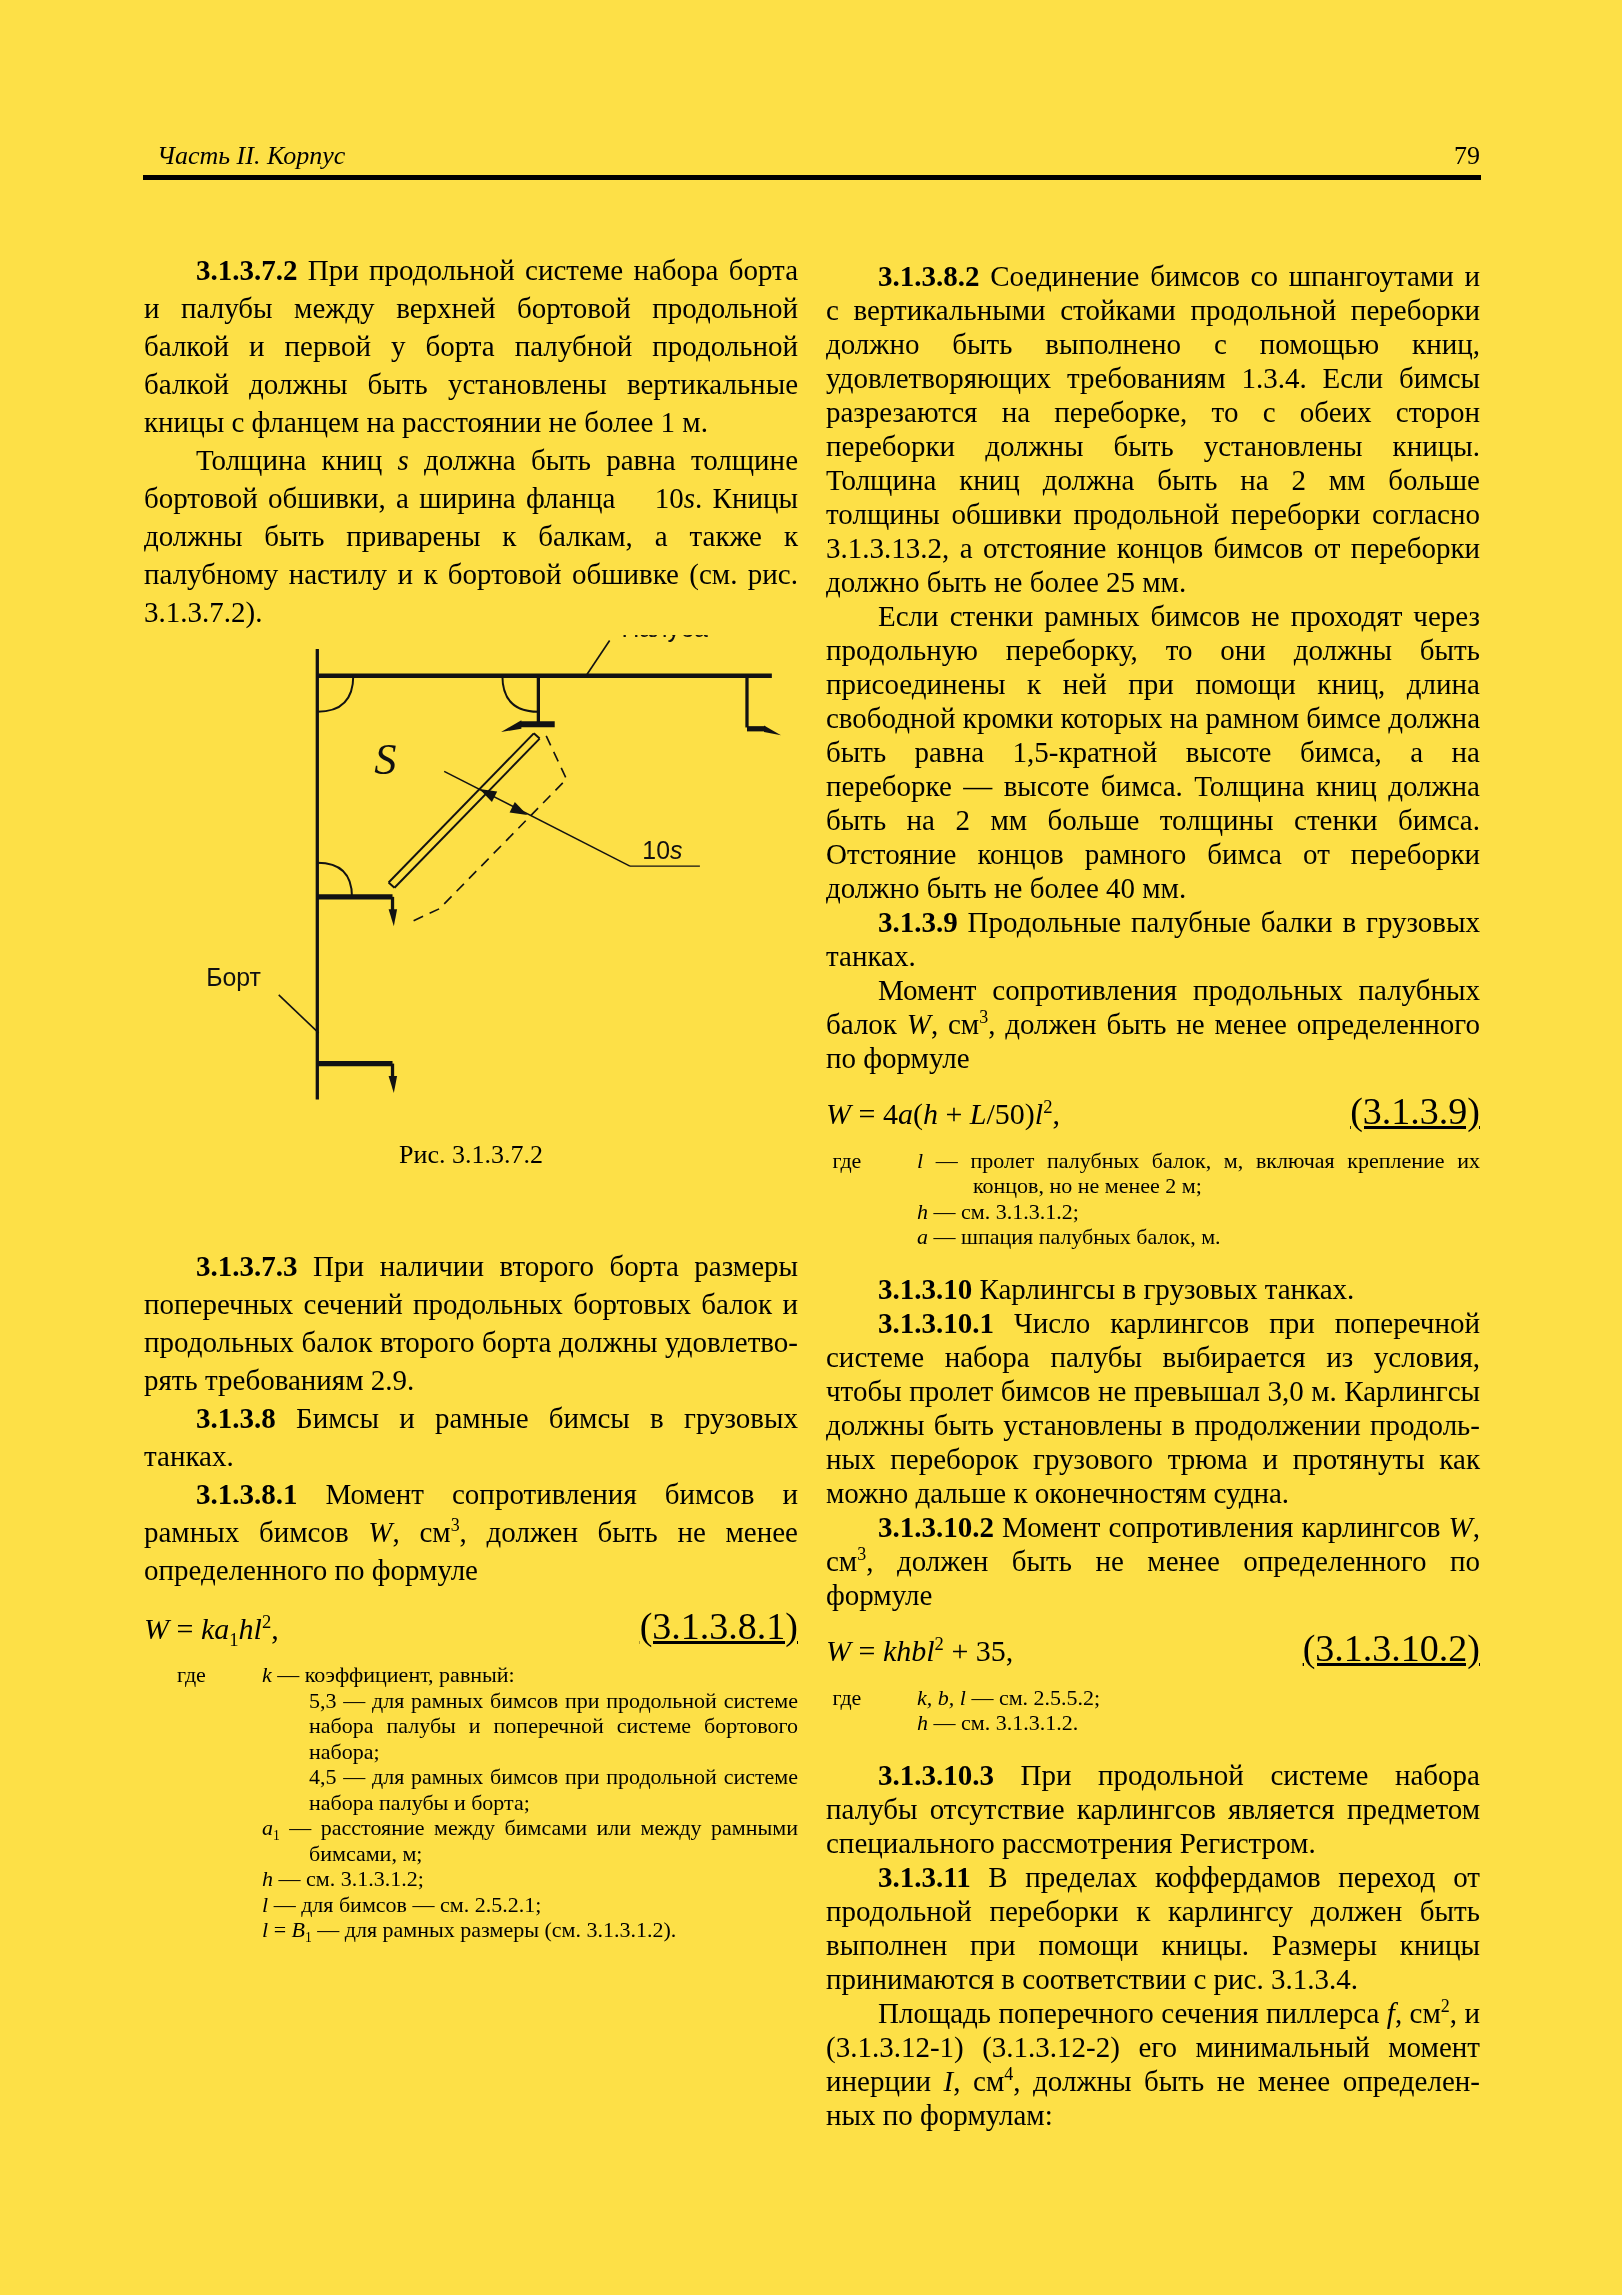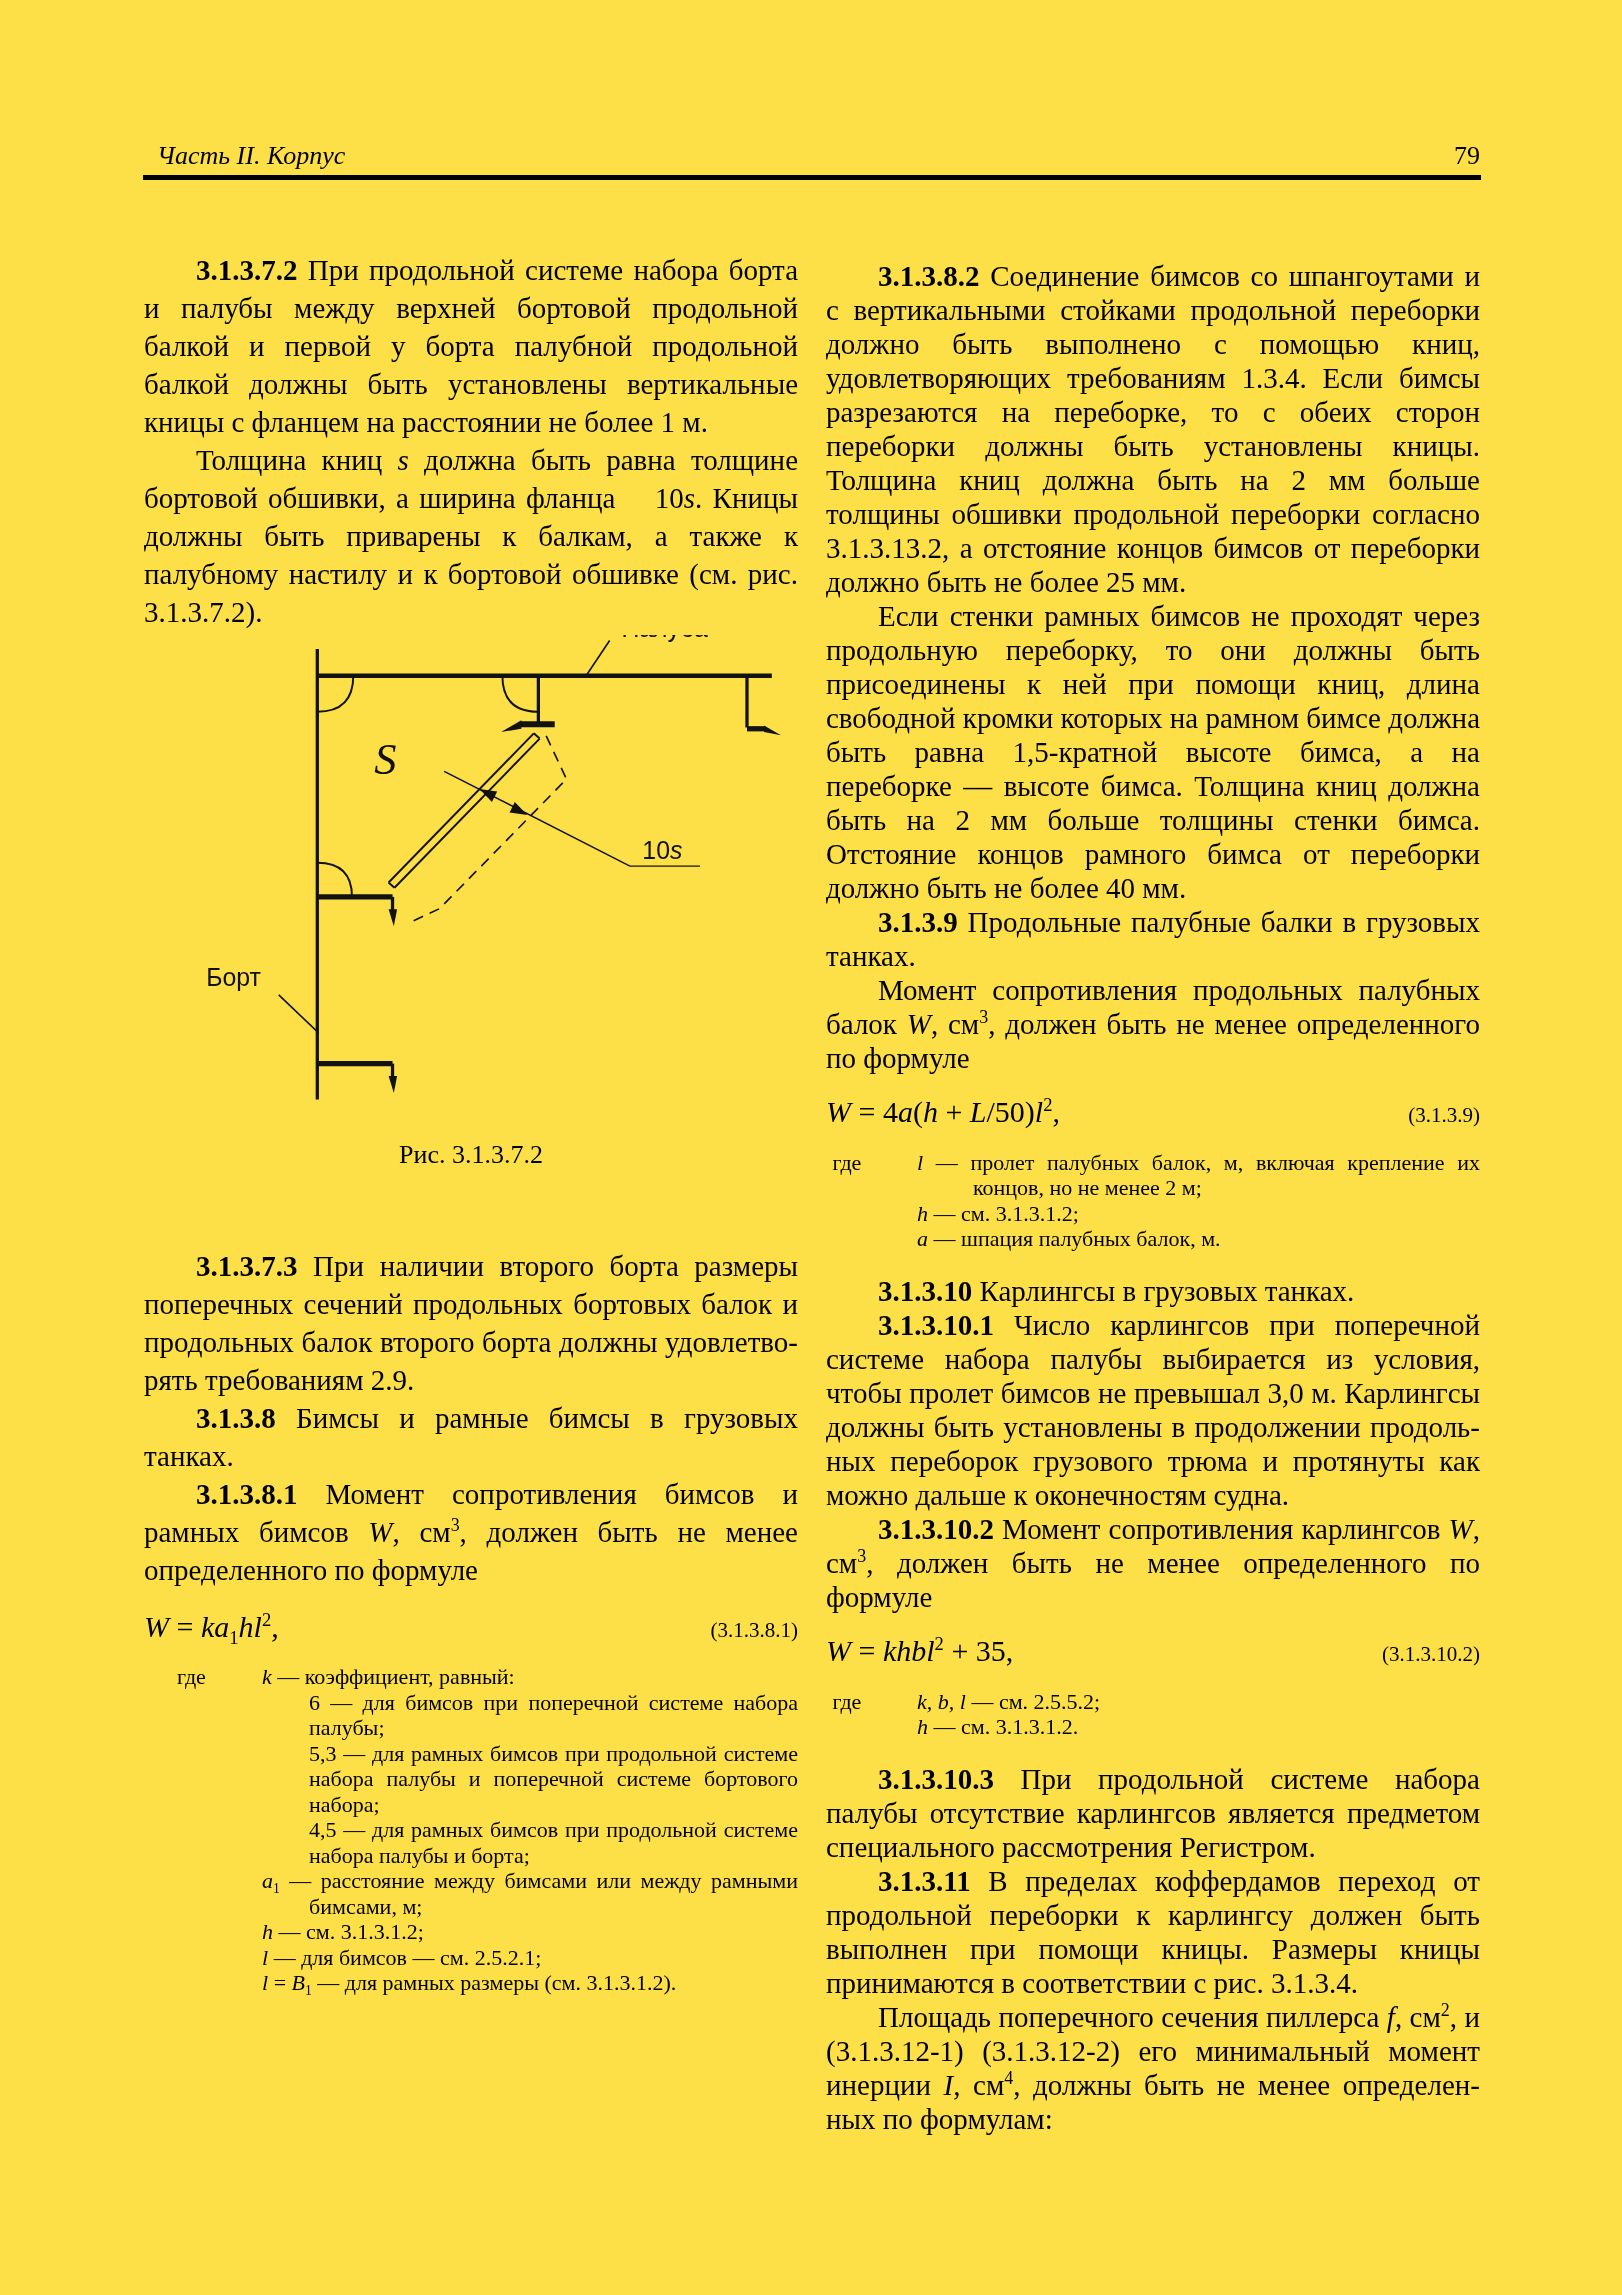--- a/index.html
+++ b/index.html
@@ -14,21 +14,21 @@
   
   .col{position:absolute;width:654px;text-align:justify;}
   .col-left{left:144px;top:251px;font-size:29px;line-height:38px;}
   .col-right{left:826px;top:259px;font-size:29px;line-height:34px;}
   p.para{margin:0;text-indent:52px;}
   p.para b{font-weight:bold;}
   sup{font-size:0.62em;vertical-align:super;line-height:0;}
   sub{font-size:0.62em;vertical-align:sub;line-height:0;}
   
   .formula{display:flex;justify-content:space-between;align-items:baseline;margin:18.3px 0 15.7px 0;font-size:30px;line-height:37px;gap:36px;}
-  .f-num{font-size:21px;}
+  .f-num{font-size:38px;text-decoration:underline;}
   
   .where{position:relative;font-size:22px;line-height:25.5px;margin:10.5px 0 22px 0;}
   .where-row{margin:0;text-align:justify;}
   .where .lvl1{margin-left:165px;text-indent:-47px;}
   .where .lvl2{margin-left:165px;text-indent:0;}
   .where-lead{position:absolute;left:33px;top:0;text-indent:0;}
   .col-right .where .lvl1{margin-left:147px;text-indent:-56px;}
   .col-right .where-lead{left:6.5px;}
   
   .fig-wrap{margin:3.9px 0 0 0;}
@@ -109,21 +109,20 @@
     <div id="col-left-bottom">
         <p class="para"><b>3.1.3.7.3</b><span> При наличии второго борта размеры поперечных сечений продольных бортовых балок и продольных балок второго борта должны удовлетво­рять требованиям 2.9.</span></p>
         <p class="para"><b>3.1.3.8</b><span> Бимсы и рамные бимсы в грузовых танках.</span></p>
         <p class="para"><b>3.1.3.8.1</b><span> Момент сопротивления бимсов и рамных бимсов </span><i>W</i><span>, см</span><sup>3</sup><span>, должен быть не менее определенного по формуле</span></p>
         <div class="formula">
           <span class="f-body"><i>W</i><span> = </span><i>ka</i><sub>1</sub><i>hl</i><sup>2</sup><span>,</span></span>
           <span class="f-num">(3.1.3.8.1)</span>
         </div>
         <div class="where">
           <p class="where-row lvl1"><span class="where-lead">где</span><i>k</i><span> — коэффициент, равный:</span></p>
-          <p class="where-row lvl2"><span>6 — для бимсов при поперечной системе набора палубы;</span></p>
           <p class="where-row lvl2"><span>5,3 — для рамных бимсов при продольной системе набора палубы и поперечной системе бортового набора;</span></p>
           <p class="where-row lvl2"><span>4,5 — для рамных бимсов при продольной системе набора палубы и борта;</span></p>
           <p class="where-row lvl1"><i>a</i><sub>1</sub><span> — расстояние между бимсами или между рамными бимсами, м;</span></p>
           <p class="where-row lvl1"><i>h</i><span> — см. 3.1.3.1.2;</span></p>
           <p class="where-row lvl1"><i>l</i><span> — для бимсов — см. 2.5.2.1;</span></p>
           <p class="where-row lvl1"><i>l</i><span> = </span><i>B</i><sub>1</sub><span> — для рамных размеры (см. 3.1.3.1.2).</span></p>
         </div>
       </div>
   </div>
 

